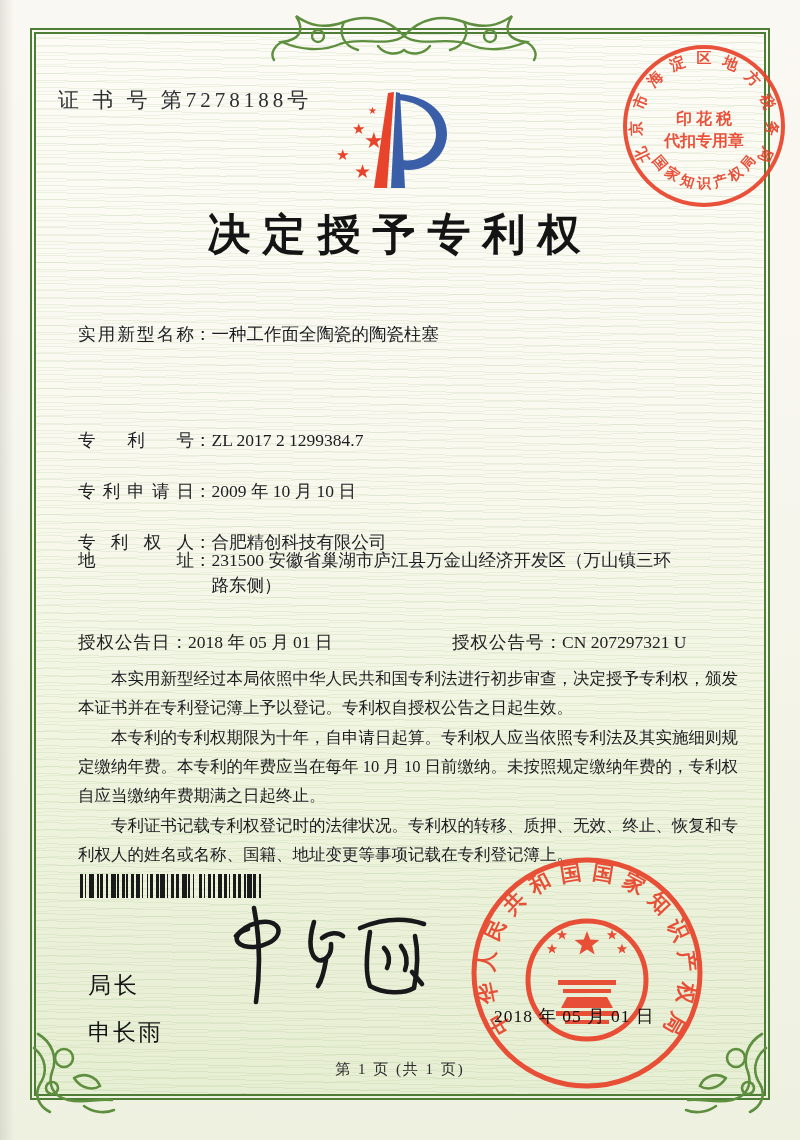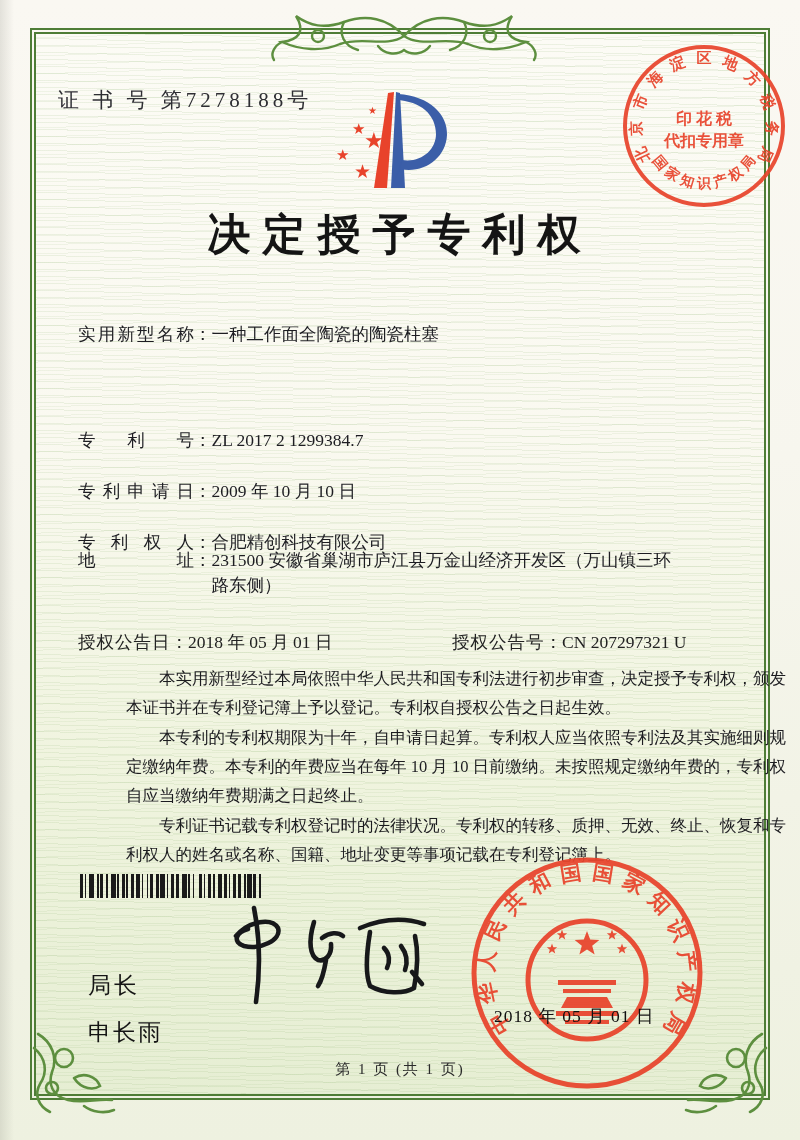--- a/index.html
+++ b/index.html
@@ -34,21 +34,21 @@
   .star{position:absolute;color:#e8432b;line-height:1;}
   .stamp-tax{position:absolute;left:618px;top:40px;width:172px;height:172px;opacity:.92;}
   .seal-office{position:absolute;left:466px;top:852px;width:242px;height:242px;opacity:.93;}
   .frow{position:absolute;left:78px;width:660px;font-size:17.5px;color:#1d1d22;line-height:1.45;}
   .flabel{display:inline-block;width:116px;text-align:justify;text-align-last:justify;vertical-align:top;}
   .fcolon{vertical-align:top;}
   .fvalue{display:inline-block;width:480px;vertical-align:top;}
   .grant-left{position:absolute;left:78px;top:630px;font-size:17.5px;}
   .grant-right{position:absolute;left:452px;top:630px;font-size:17.5px;}
   .glabel{letter-spacing:1px;margin-top:27px;}
-  .paras{position:absolute;left:78px;top:664px;width:660px;font-size:16.5px;line-height:1.78;text-align:justify;color:#1c1c20;margin-left:48px;}
+  .paras{position:absolute;left:78px;top:664px;width:660px;font-size:16.5px;line-height:1.78;text-align:justify;color:#1c1c20;}
   .paras p{margin:0;text-indent:2em;}
   .barcode{position:absolute;left:80px;top:874px;height:24px;display:flex;}
   .barcode span{display:block;height:100%;}
   .director{position:absolute;left:88px;top:930px;font-size:23px;color:#151515;letter-spacing:3px;margin-top:40px;}
   .director .name{margin-top:16px;letter-spacing:2px;}
   .signature{position:absolute;left:198px;top:898px;width:240px;height:115px;}
   .seal-date{position:absolute;left:494px;top:1004px;font-size:17.5px;color:#101010;letter-spacing:1px;z-index:6;}
   .footer{position:absolute;left:0;top:1060px;width:100%;text-align:center;font-size:15px;color:#2a2a2a;letter-spacing:2px;}
   .ornament-top{position:absolute;left:248px;top:6px;width:312px;height:58px;}
   .corner{position:absolute;width:96px;height:96px;}

